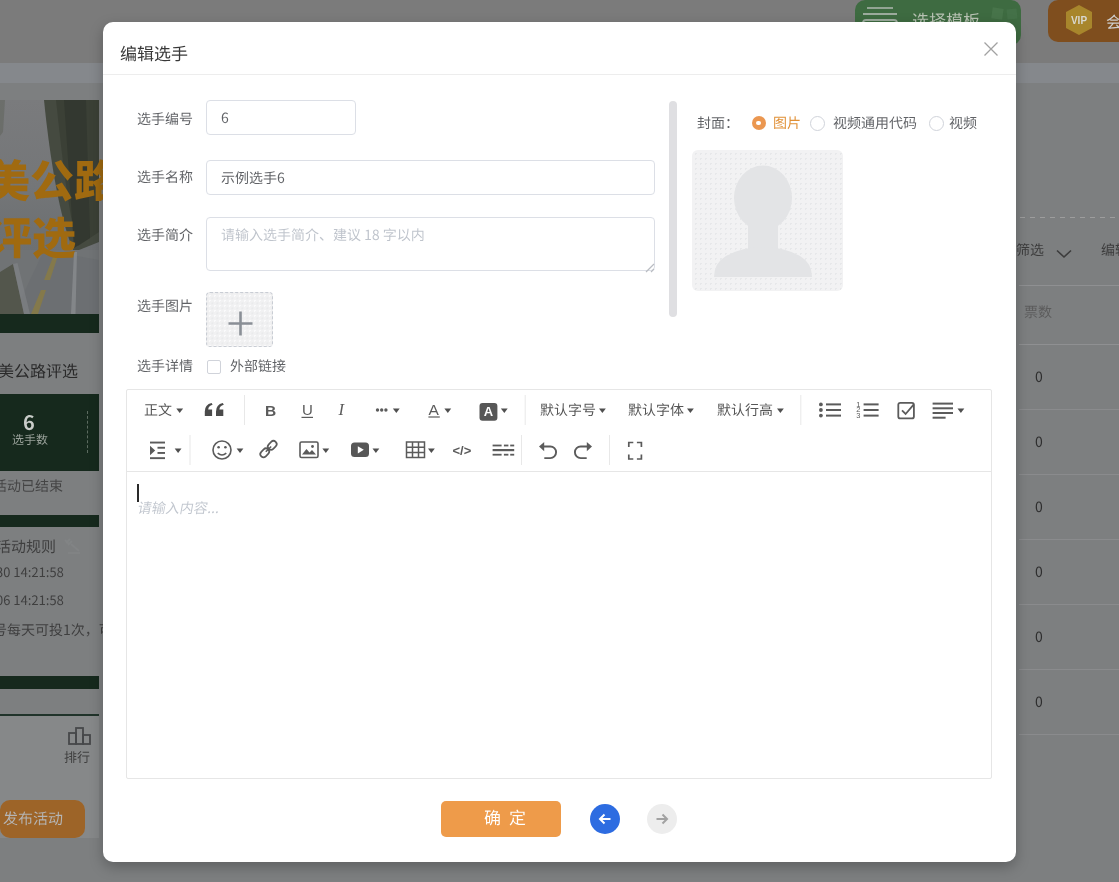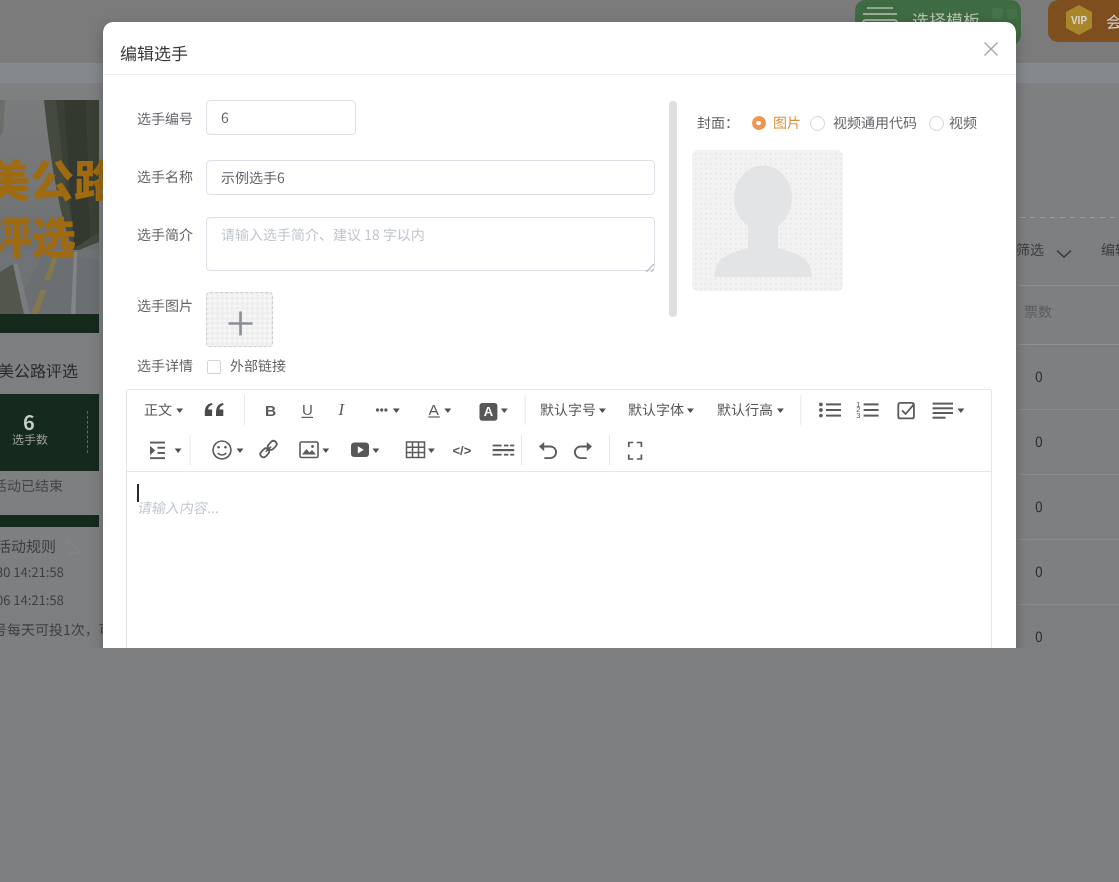--- a/index.html
+++ b/index.html
@@ -1,15 +1,15 @@
 <!DOCTYPE html>
 <html><head><meta charset="utf-8"><style>
 *{margin:0;padding:0;box-sizing:border-box}
 html,body{width:1119px;height:882px;overflow:hidden;background:#7d7f80;font-family:"Liberation Sans",sans-serif}
-#st{position:relative;width:1119px;height:648px;overflow:hidden;background:#7d7f80}
+#st{position:relative;width:1119px;height:882px;overflow:hidden;background:#7d7f80}
 .a{position:absolute}
 svg.lay{position:absolute;left:0;top:0;pointer-events:none}
 </style></head><body>
 <div id="st">
     <div class="a" style="left:0;top:0;width:1119px;height:63px;background:#7b7b7b"></div>
     <div class="a" style="left:0;top:63px;width:1119px;height:20px;background:#85888c"></div>
     <div class="a" style="left:855px;top:0;width:166px;height:45px;background:#3e6b41;border-radius:10px"></div>
     <div class="a" style="left:1048px;top:0;width:80px;height:42px;background:#7f4e1e;border-radius:10px 0 0 10px"></div>
     <div class="a" style="left:0;top:100px;width:99px;height:214px;overflow:hidden;background:linear-gradient(180deg,#7a7b7d 0%,#747678 40%,#6e7173 60%,#6b6e70 100%)">
 <svg width="99" height="214" viewBox="0 0 99 214">

